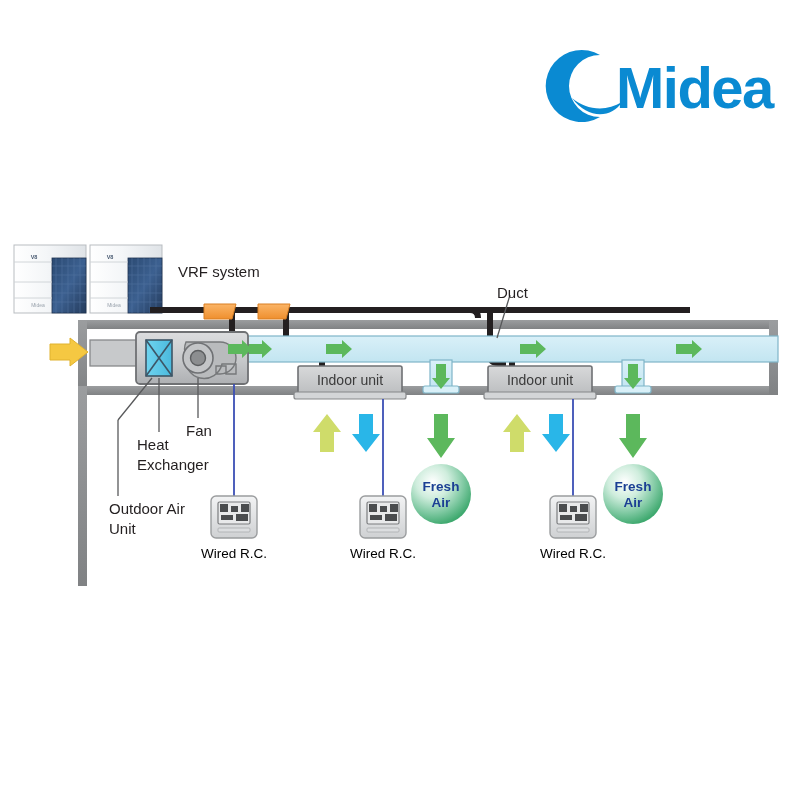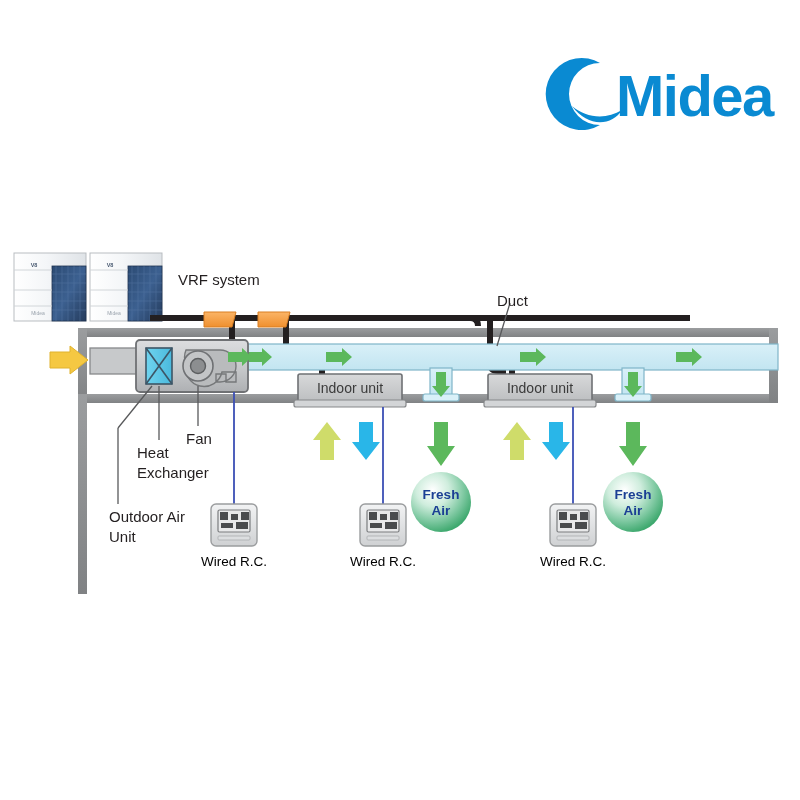--- a/index.html
+++ b/index.html
@@ -4,21 +4,21 @@
 <title>Midea VRF Fresh Air System Diagram</title>
 <style>
   html,body{margin:0;padding:0;}
   body{
     width:800px;height:800px;
     background:#ffffff;
     font-family:"Liberation Sans", sans-serif;
     overflow:hidden;
     position:relative;
   }
-  #stage{position:absolute;left:0;top:8px;width:800px;height:668px;}
+  #stage{position:absolute;left:0;top:0;width:800px;height:668px;}
   svg{display:block;}
   .lbl{
     font-family:"Liberation Sans", sans-serif;
     fill:#231f20;
     font-size:15px;
   }
   .lbl-sm{font-size:13.5px;}
   .lbl-unit{font-size:14px;fill:#3b3b3b;}
   .fresh{
     font-family:"Liberation Sans", sans-serif;

